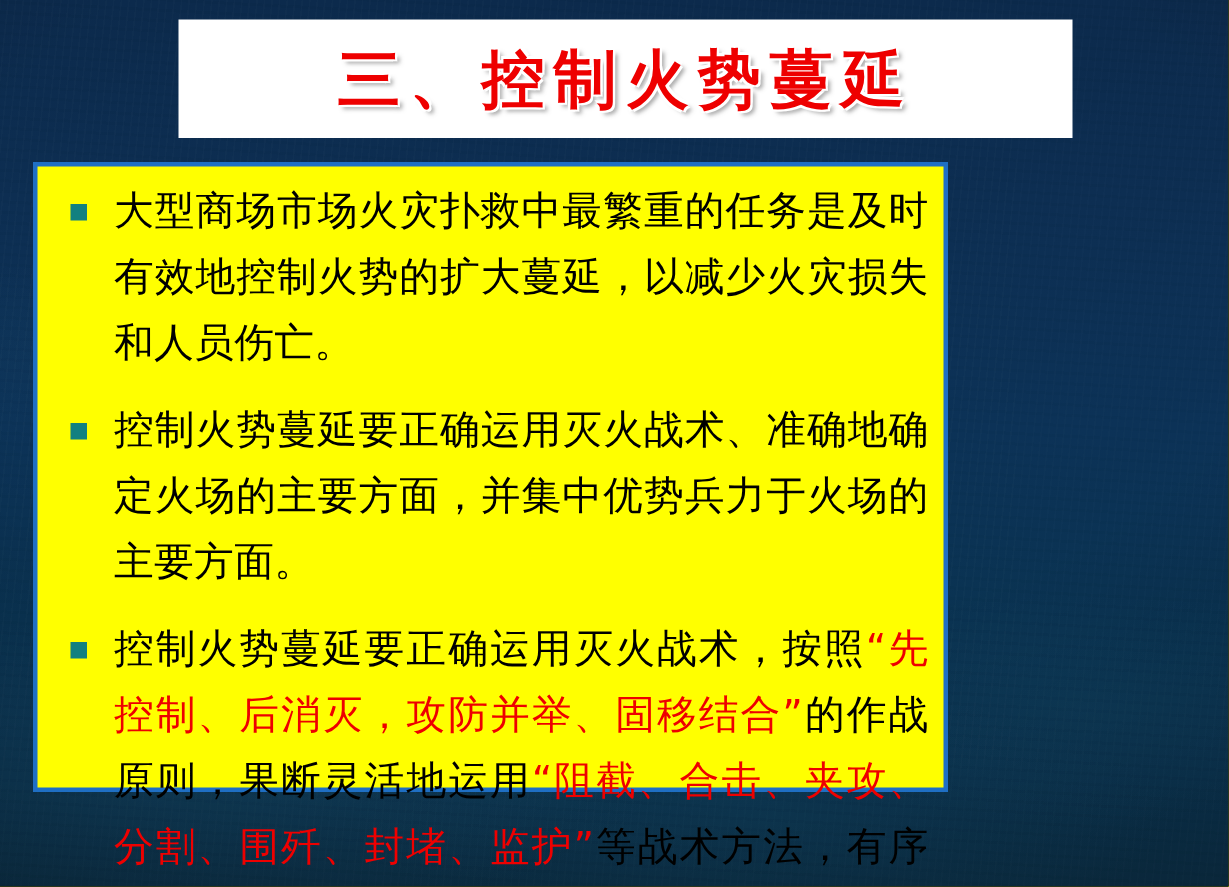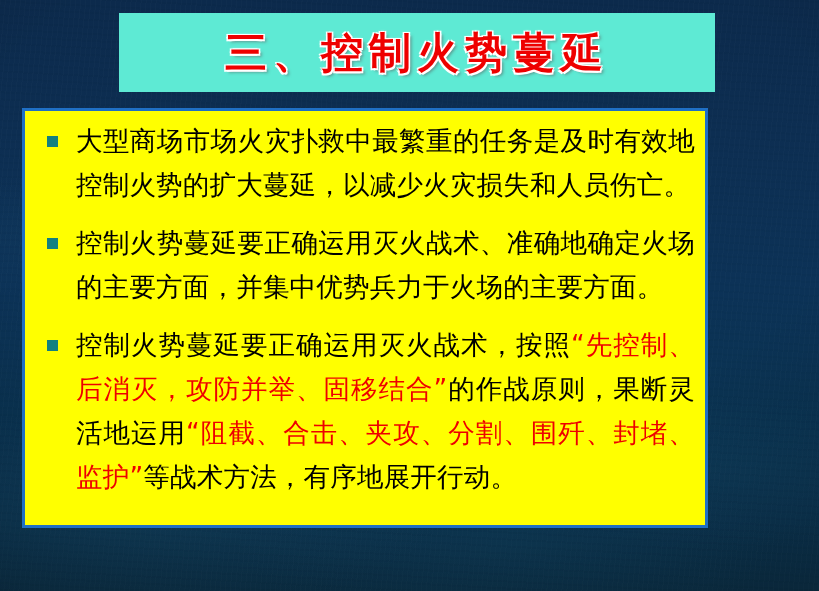--- a/index.html
+++ b/index.html
@@ -46,21 +46,21 @@
     background: radial-gradient(ellipse 120% 95% at 50% 30%, rgba(0,0,0,0) 45%, rgba(0,0,0,0.28) 100%);
   }
 
   
   .title-box {
     position: absolute;
     left: 119px;
     top: 13px;
     width: 596px;
     height: 79px;
-    background: #5eead4;
+    background: #ffffff;
     display: flex;
     align-items: center;
     justify-content: center;
     box-sizing: border-box;
   }
   .title-text {
     font-family: "DejaVu Sans", "Liberation Sans", sans-serif;
     font-weight: bold;
     font-size: 42px;
     letter-spacing: 6px;
@@ -73,21 +73,21 @@
        1.5px  1.5px 0 #ffffff,
        0 0 3px #ffffff,
        3px 3px 3px rgba(90,90,90,0.55);
   }
 
   
   .body-box {
     position: absolute;
     left: 22px;
     top: 108px;
-    width: 686px;
+    width: 610px;
     height: 420px;
     background: #ffff00;
     border: 3px solid #1f6fc4;
     box-sizing: border-box;
     padding: 8px 10px 6px 10px;
   }
   .bullet-list {
     margin: 0;
     padding: 0;
     list-style: none;

